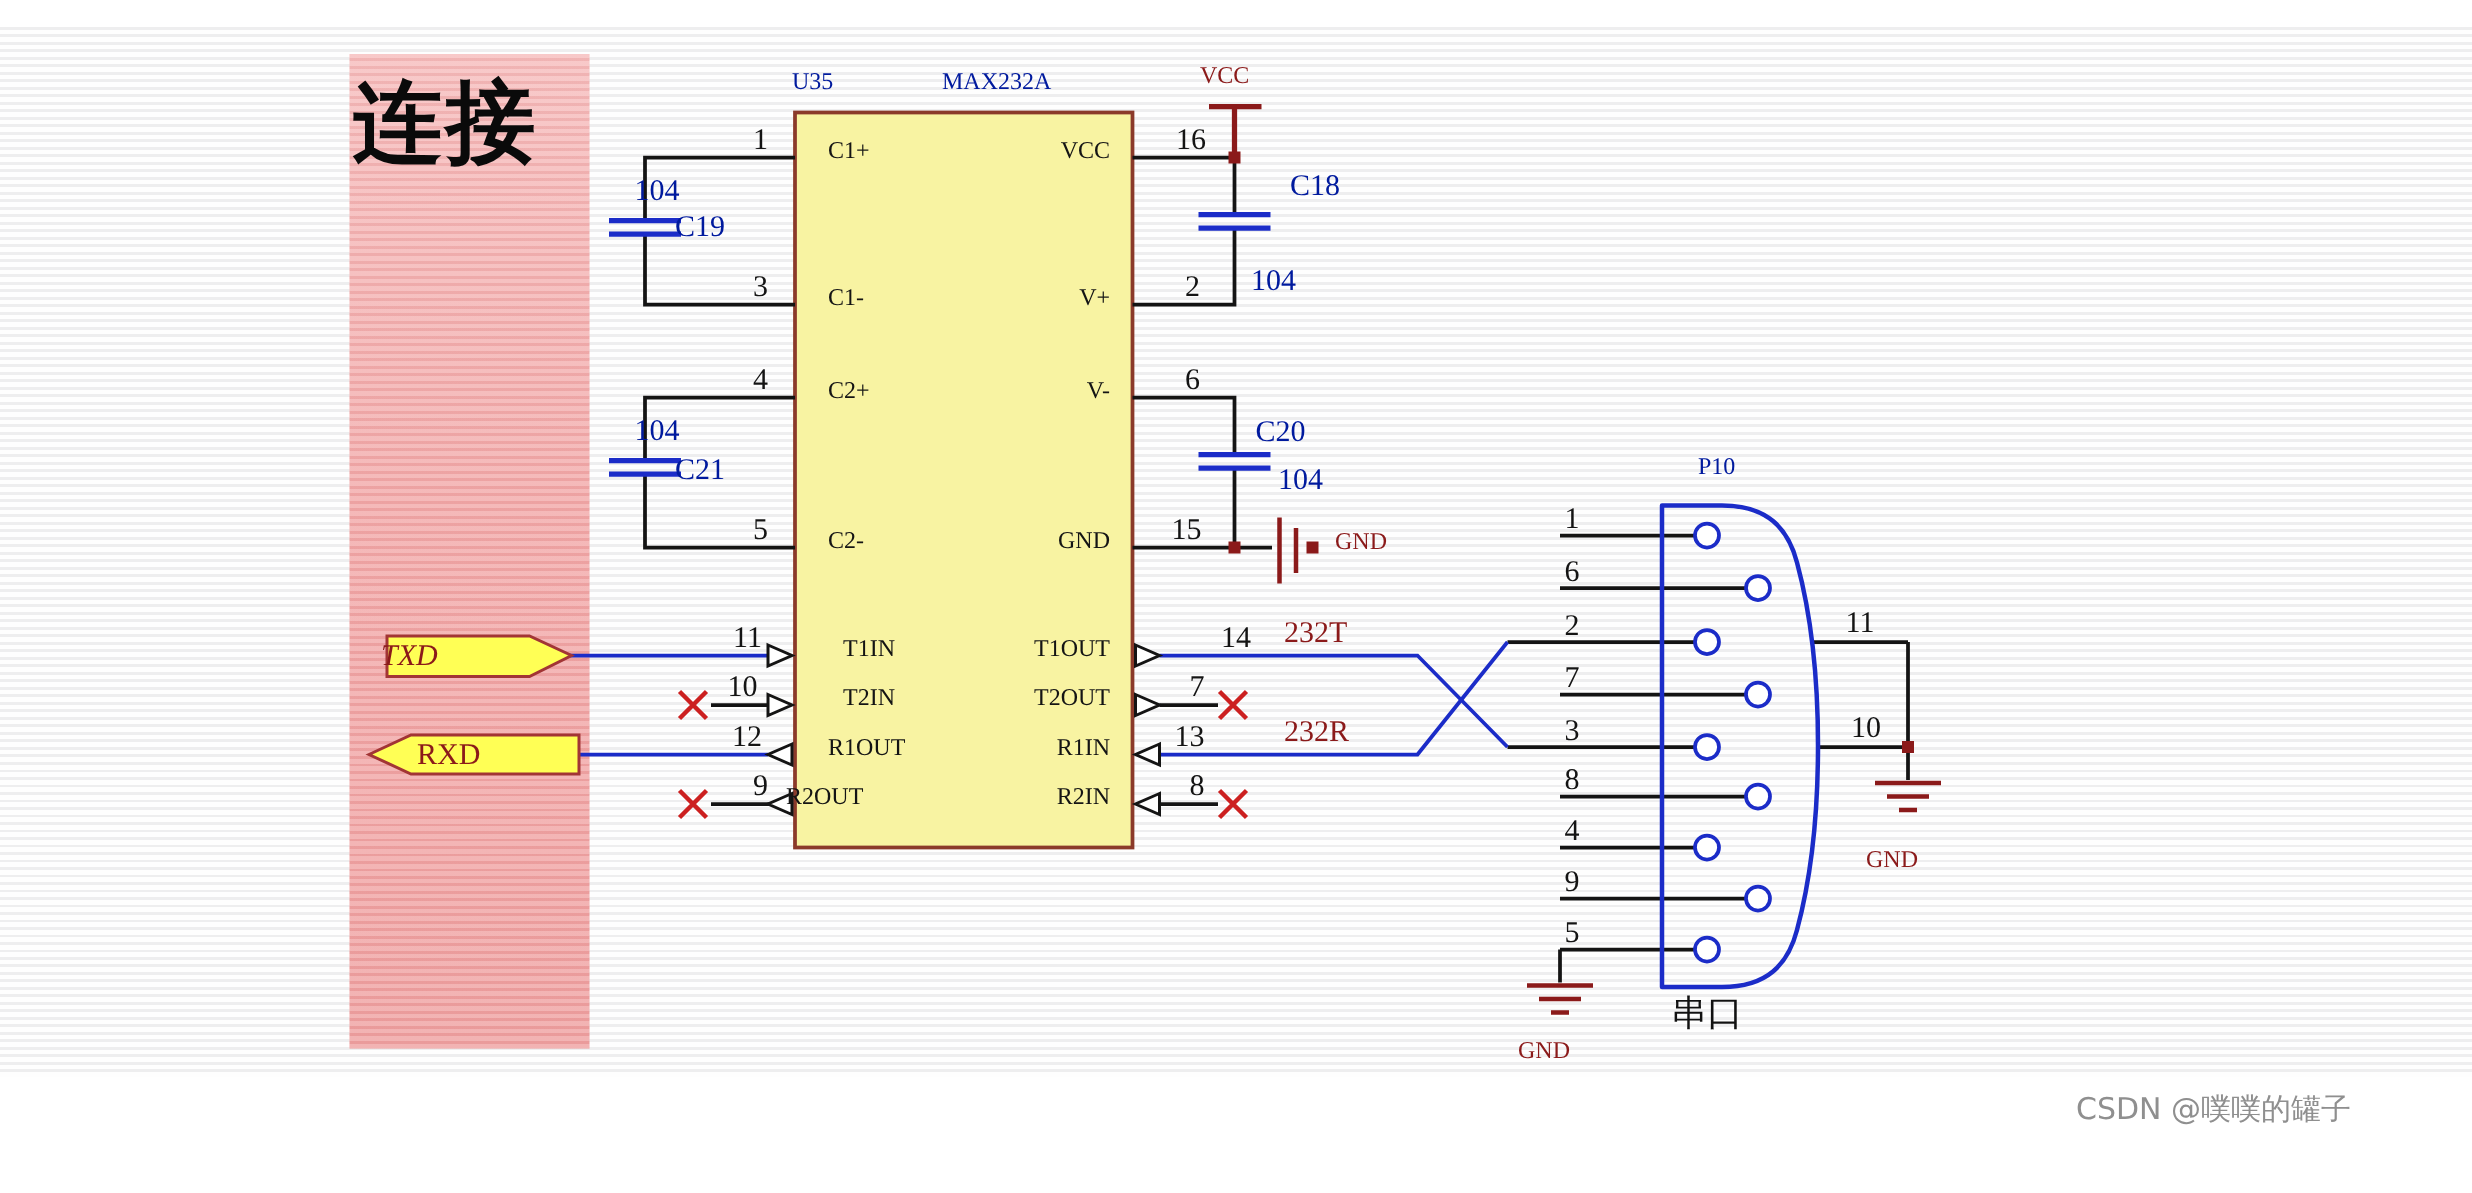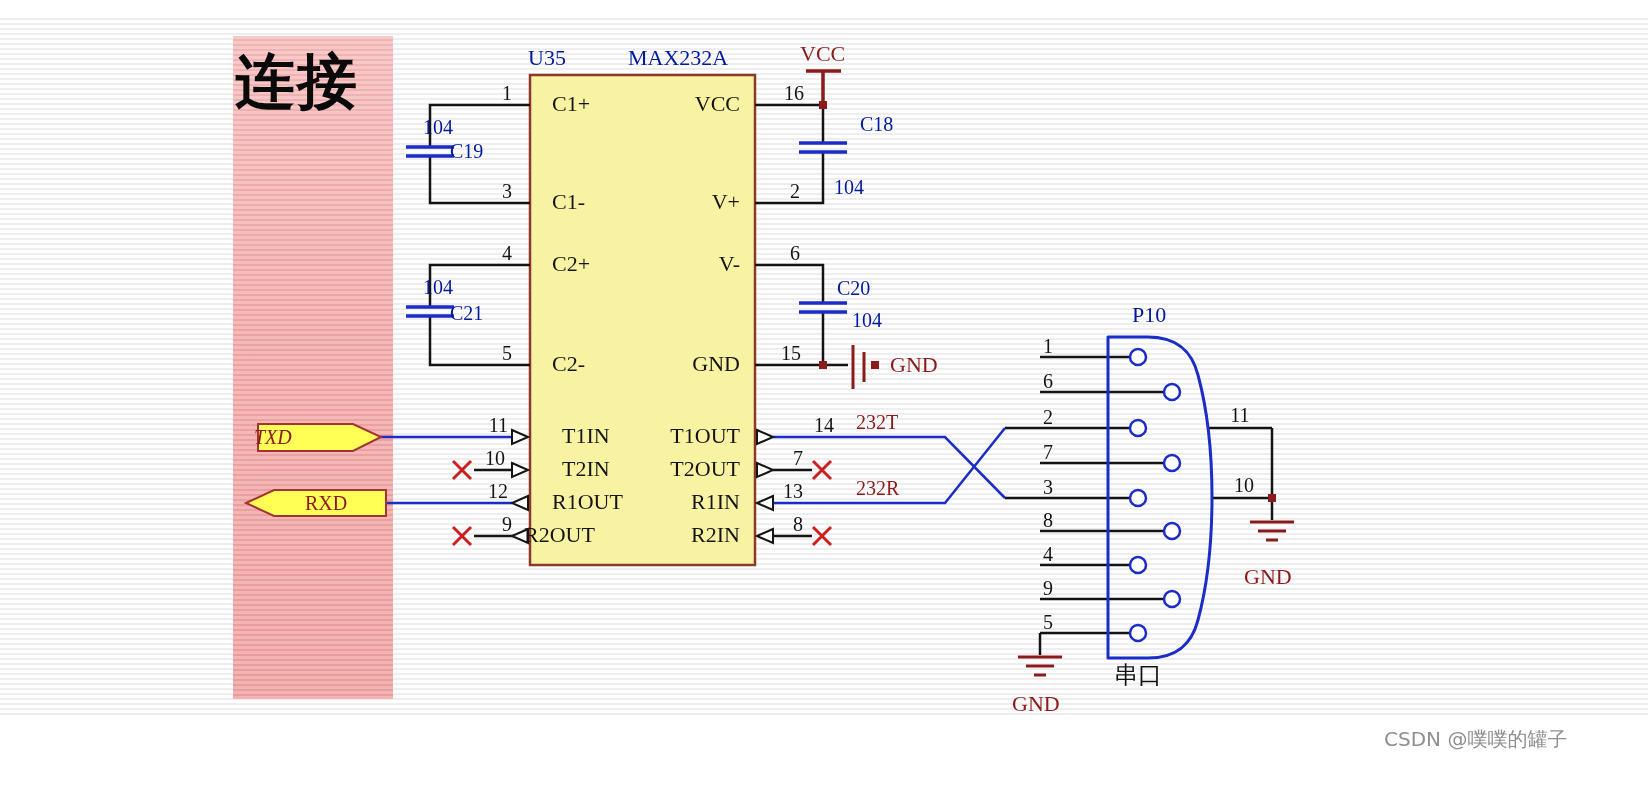--- a/index.html
+++ b/index.html
@@ -16,21 +16,21 @@
       repeating-linear-gradient(180deg, rgba(255,255,255,.20) 0 3px, rgba(190,110,110,.10) 3px 5px),
       linear-gradient(180deg, #f6bcbc 0%, #f2a8a8 45%, #efa0a0 100%);
     margin-top: 16px;
   }
   .panel-title {
     position:absolute; left:2px; top:6px; font-size:60px; font-weight:700; color:#0a0a0a;
     font-family:"DejaVu Sans", sans-serif; letter-spacing:2px; white-space:nowrap;
   }
   svg.layer { position:absolute; left:0; top:0; }
   .t { position:absolute; white-space:nowrap; line-height:1.1; font-size:20px; color:#141414; }
-  .pl { font-size:22px; }
+  .pl { font-size:16px; }
   .navy { color:#001a9e; }
   .dred { color:#8b1a1a; }
   .num { width:30px; text-align:right; }
   .rp  { left:640px; width:100px; text-align:right; }
   .dbn { width:24px; text-align:center; }
   .cjk { font-family:"DejaVu Sans", sans-serif; }
   .wm  { font-family:"DejaVu Sans", sans-serif; color:#8f8f8f; font-size:20px; }
 </style>
 </head>
 <body>
@@ -181,21 +181,21 @@
   <div class="t navy" style="left:834px;top:176px;">104</div>
   <div class="t navy" style="left:825px;top:277px;padding-left:12px;">C20</div>
   <div class="t navy" style="left:852px;top:309px;">104</div>
 
   <div class="t dred pl" style="left:800px;top:42px;">VCC</div>
   <div class="t dred pl" style="left:890px;top:353px;">GND</div>
   <div class="t dred pl" style="left:1244px;top:565px;">GND</div>
   <div class="t dred pl" style="left:1012px;top:692px;">GND</div>
 
   <div class="t dred" style="left:254px;top:426px;width:96px;text-align:left;font-style:italic;">TXD</div>
-  <div class="t dred" style="left:278px;top:492px;width:96px;text-align:center;">RXD</div>
+  <div class="t dred" style="left:278px;top:492px;width:96px;">RXD</div>
 
   <div class="t dred" style="left:856px;top:411px;">232T</div>
   <div class="t dred" style="left:856px;top:477px;">232R</div>
 
   <div class="t navy pl" style="left:1132px;top:303px;">P10</div>
   <div class="t cjk" style="left:1114px;top:662px;font-size:24px;color:#111;">串口</div>
 
   <div class="t dbn" style="left:1036px;top:335px;">1</div>
   <div class="t dbn" style="left:1036px;top:370px;">6</div>
   <div class="t dbn" style="left:1036px;top:406px;">2</div>

